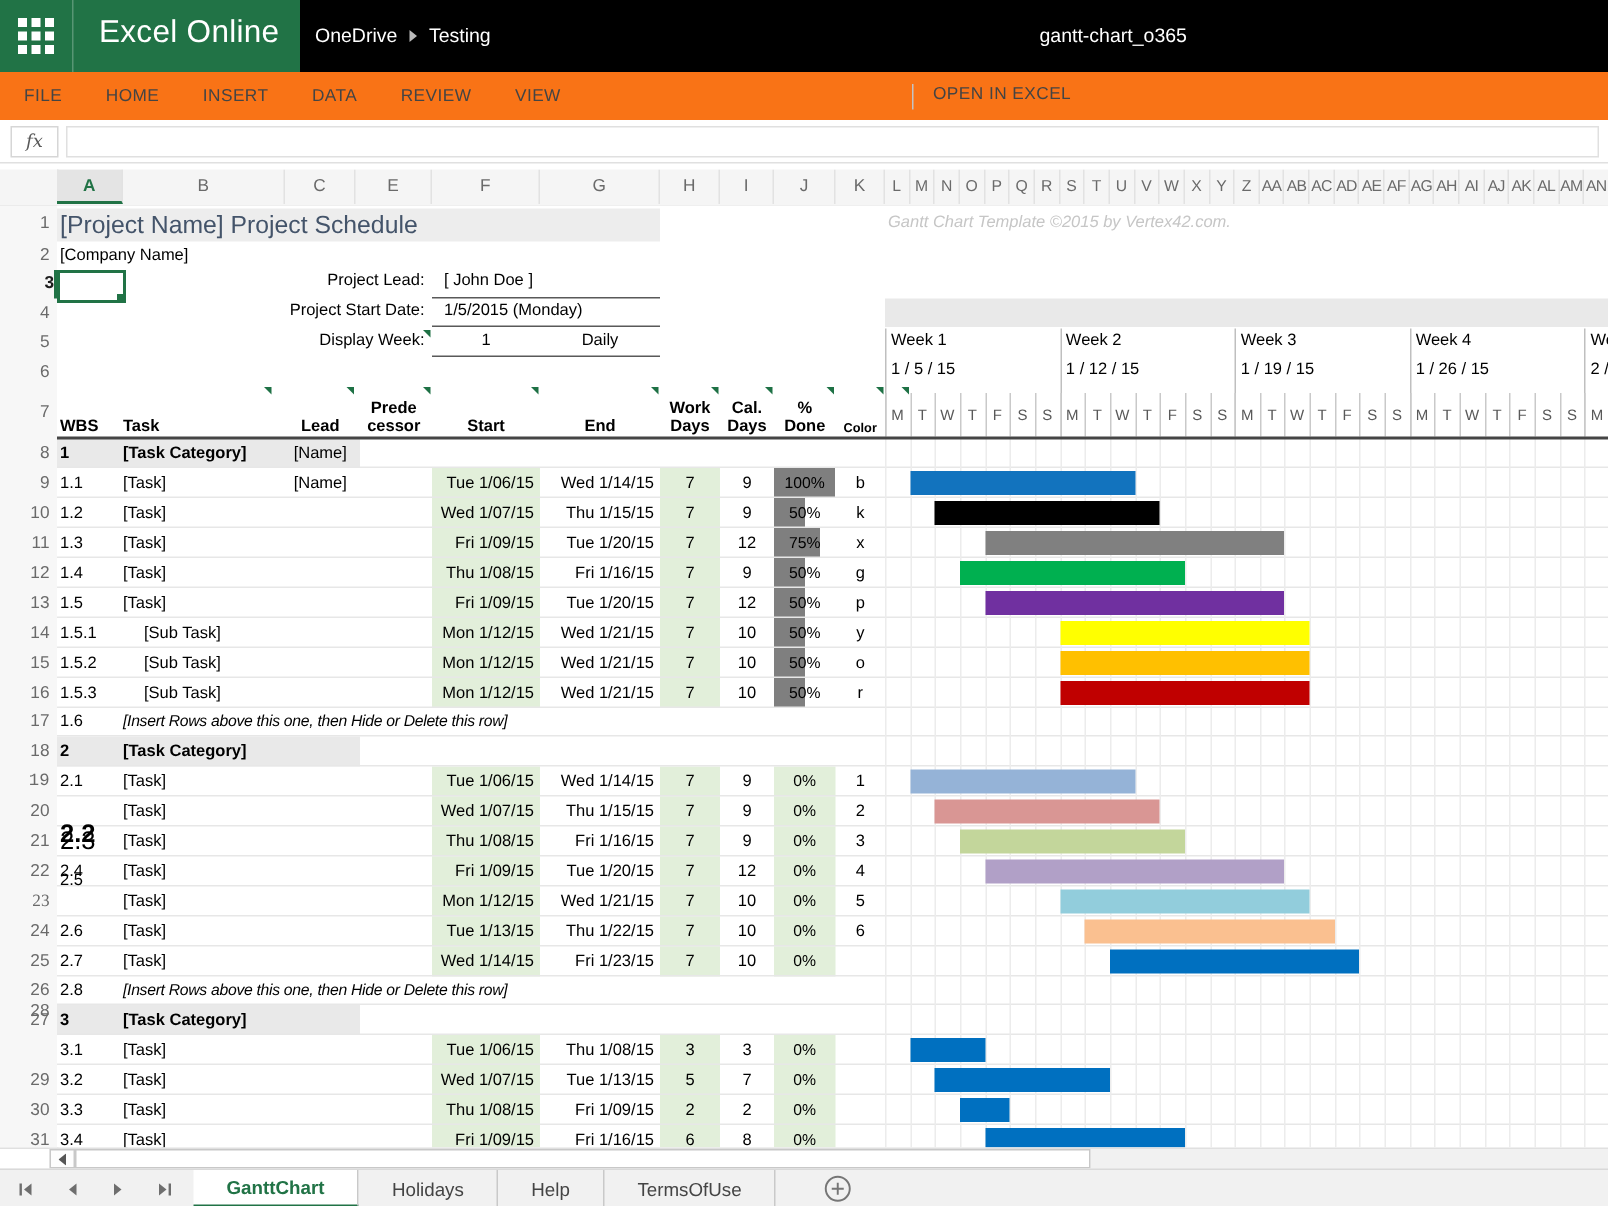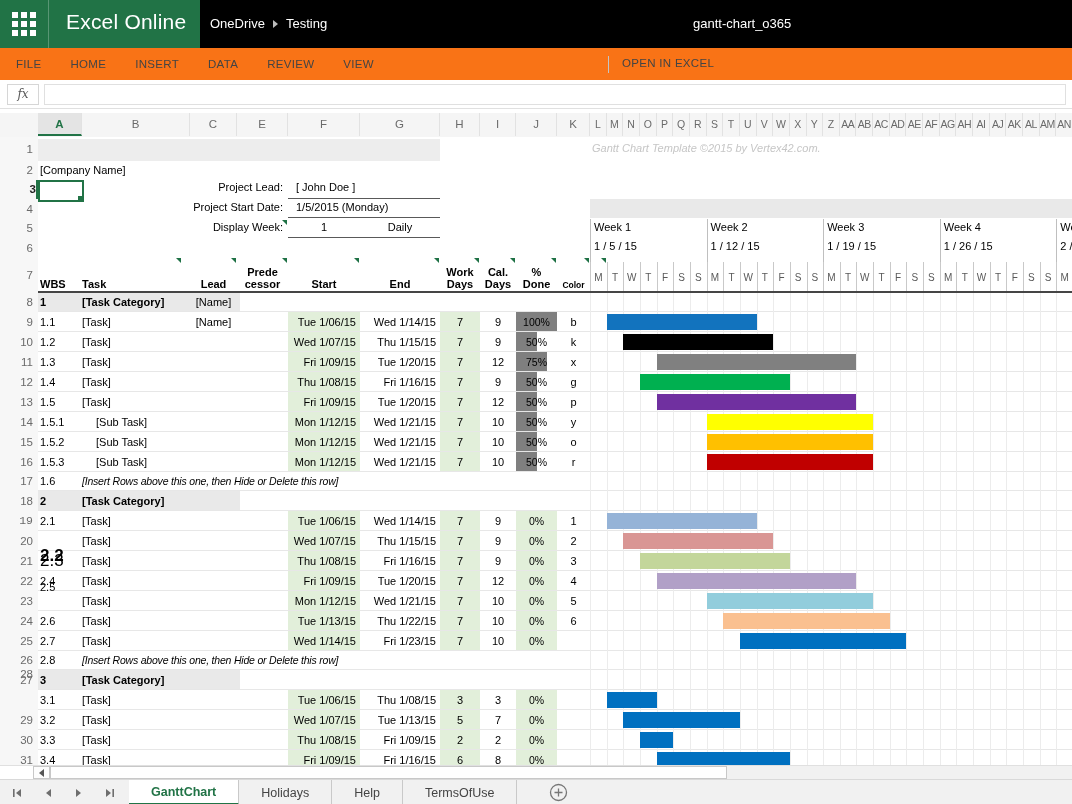--- a/index.html
+++ b/index.html
@@ -166,21 +166,21 @@
       <div class="rown" style="position: absolute; top: 255px; height: 20px; line-height: 20px;">13</div>
       <div class="rown" style="position: absolute; top: 275px; height: 20px; line-height: 20px;">14</div>
       <div class="rown" style="position: absolute; top: 295px; height: 20px; line-height: 20px;">15</div>
       <div class="rown" style="position: absolute; top: 315px; height: 20px; line-height: 20px;">16</div>
       <div class="rown" style="position: absolute; top: 335px; height: 19px; line-height: 19px;">17</div>
       <div class="rown" style="position: absolute; top: 354px; height: 20px; line-height: 20px;">18</div>
       <div class="rown" style="position: absolute; top: 374px; height: 20px; line-height: 20px; font-family: Liberation Mono, monospace;">19</div>
       <div class="rown" style="position: absolute; top: 394px; height: 20px; line-height: 20px;">20</div>
       <div class="rown" style="position: absolute; top: 414px; height: 20px; line-height: 20px;">21</div>
       <div class="rown" style="position: absolute; top: 434px; height: 20px; line-height: 20px;">22</div>
-      <div class="rown" style="position: absolute; top: 454px; height: 20px; line-height: 20px;">23</div>
+      <div class="rown" style="position: absolute; top: 454px; height: 20px; line-height: 20px; font-family: Liberation Serif, serif;">23</div>
       <div class="rown" style="position: absolute; top: 474px; height: 20px; line-height: 20px;">24</div>
       <div class="rown" style="position: absolute; top: 494px; height: 20px; line-height: 20px;">25</div>
       <div class="rown" style="position: absolute; top: 514px; height: 19px; line-height: 19px;">26</div>
       <div class="rown" style="position: absolute; top: 533px; height: 20px; line-height: 20px;">27</div>
       <div class="rown" style="position: absolute; top: 527px; height: 20px; line-height: 20px;">28</div>
       <div class="rown" style="position: absolute; top: 573px; height: 20px; line-height: 20px;">29</div>
       <div class="rown" style="position: absolute; top: 593px; height: 20px; line-height: 20px;">30</div>
       <div class="rown" style="position: absolute; top: 613px; height: 20px; line-height: 20px;">31</div>
     </div>
 
@@ -569,20 +569,21 @@
       <div class="cellt" style="position: absolute; top: 593px; font-size: 10.5px; height: 20px; line-height: 20px; left: 478px; width: 41px; text-align: center;">0%</div>
       <div class="bar" style="position: absolute; left: 601.965px; top: 595px; width: 33.31px; height: 16px; background: rgb(0, 112, 192);"></div>
       <div class="cellt" style="position: absolute; top: 613px; font-size: 11px; height: 20px; line-height: 20px; left: 2px;">3.4</div>
       <div class="cellt" style="position: absolute; top: 613px; font-size: 11px; height: 20px; line-height: 20px; left: 44px;">[Task]</div>
       <div class="cellt" style="position: absolute; top: 613px; font-size: 11px; height: 20px; line-height: 20px; left: 250px; width: 68px; text-align: right;">Fri 1/09/15</div>
       <div class="cellt" style="position: absolute; top: 613px; font-size: 11px; height: 20px; line-height: 20px; left: 322px; width: 76px; text-align: right;">Fri 1/16/15</div>
       <div class="cellt" style="position: absolute; top: 613px; font-size: 11px; height: 20px; line-height: 20px; left: 402px; width: 40px; text-align: center;">6</div>
       <div class="cellt" style="position: absolute; top: 613px; font-size: 11px; height: 20px; line-height: 20px; left: 442px; width: 36px; text-align: center;">8</div>
       <div class="cellt" style="position: absolute; top: 613px; font-size: 10.5px; height: 20px; line-height: 20px; left: 478px; width: 41px; text-align: center;">0%</div>
       <div class="bar" style="position: absolute; left: 618.62px; top: 615px; width: 133.24px; height: 16px; background: rgb(0, 112, 192);"></div>
+      <div style="position: absolute; left: 2px; top: 4px; font-size: 16.5px; color: rgb(68, 84, 106);">[Project Name] Project Schedule</div>
       <div style="position: absolute; left: 2px; top: 27px; font-size: 11px; color: rgb(0, 0, 0);">[Company Name]</div>
       <div style="position: absolute; left: 554px; top: 5px; font-size: 11px; font-style: italic; color: rgb(198, 198, 198);">Gantt Chart Template ©2015 by Vertex42.com.</div>
       <div style="position: absolute; left: 60px; top: 44px; width: 185px; text-align: right; font-size: 11px;">Project Lead:</div>
       <div style="position: absolute; left: 258px; top: 44px; font-size: 11px;">[ John Doe ]</div>
       <div style="position: absolute; left: 60px; top: 64px; width: 185px; text-align: right; font-size: 11px;">Project Start Date:</div>
       <div style="position: absolute; left: 258px; top: 64px; font-size: 11px;">1/5/2015 (Monday)</div>
       <div style="position: absolute; left: 60px; top: 84px; width: 185px; text-align: right; font-size: 11px;">Display Week:</div>
       <div style="position: absolute; left: 250px; top: 84px; width: 72px; text-align: center; font-size: 11px;">1</div>
       <div style="position: absolute; left: 322px; top: 84px; width: 80px; text-align: center; font-size: 11px;">Daily</div>
       <div style="position: absolute; left: 250px; top: 61px; width: 152px; height: 1px; background: rgb(89, 89, 89);"></div>

